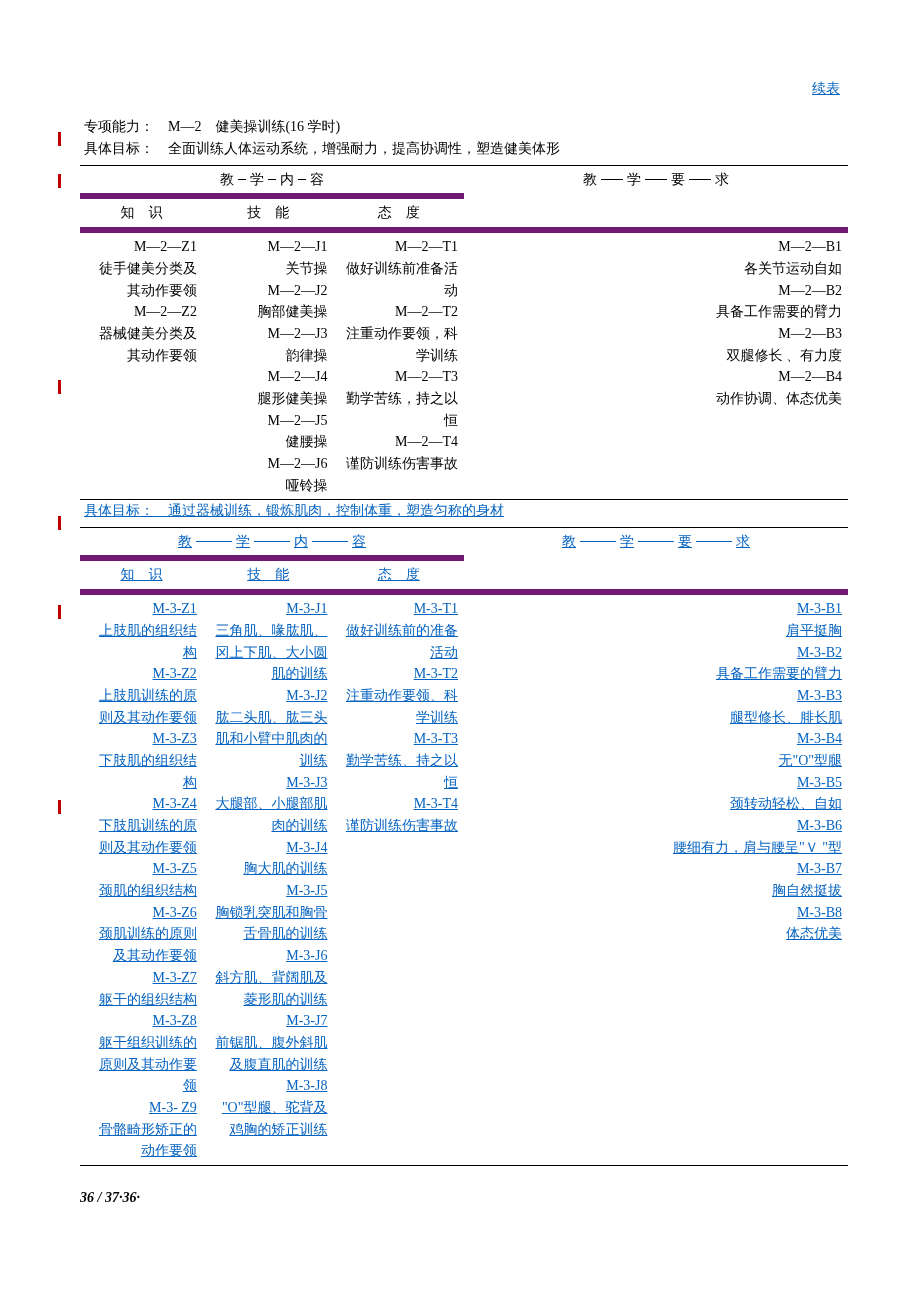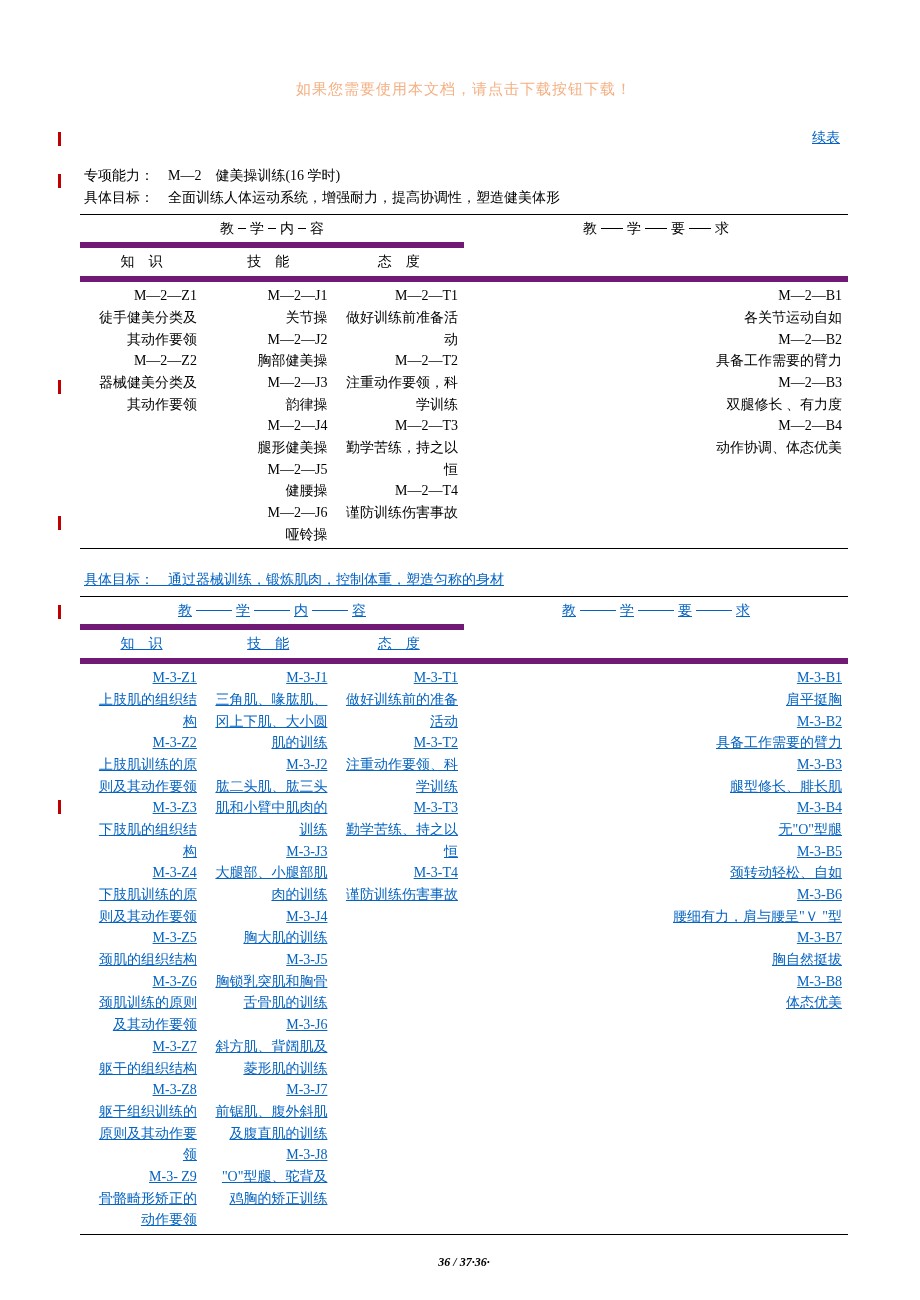--- a/index.html
+++ b/index.html
@@ -41,21 +41,21 @@
   }
   .continued {
     text-align: right;
     color: #0563c1;
     text-decoration: underline;
     padding-right: 8px;
     margin-bottom: 18px;
     font-size: 14px;
   }
   .block {
-    margin-bottom: 20px;
+    margin-bottom: 0;
   }
   .block-head {
     padding: 0 4px 4px 4px;
     line-height: 1.6;
   }
   table.syllabus {
     border-collapse: collapse;
     width: 100%;
     table-layout: fixed;
   }
@@ -77,27 +77,26 @@
     text-align: right;
   }
   .col-z { width: 16%; }
   .col-j { width: 17%; }
   .col-t { width: 17%; }
   .col-b { width: 50%; }
   .cell-content div {
     margin: 0;
   }
   .footer {
-    margin-top: 4px;
+    margin-top: 24px;
     font-style: italic;
     font-family: "Times New Roman", serif;
     font-weight: bold;
-    font-size: 12px;
+    font-size: 14px;
     color: #000;
-    text-align: center;
   }
   .head-row th {
     border-top: 1px solid #000;
     border-bottom: 1px solid #000;
   }
   .head-sub th {
     border-top: 1px solid #000;
     border-bottom: 1px solid #000;
   }
   .hdr {
@@ -147,21 +146,20 @@
 
   <div class="margin-marks">
     <div class="mark" style="top:52px"></div>
     <div class="mark" style="top:94px"></div>
     <div class="mark" style="top:300px"></div>
     <div class="mark" style="top:436px"></div>
     <div class="mark" style="top:525px"></div>
     <div class="mark" style="top:720px"></div>
   </div>
 
-  <div class="header-note">如果您需要使用本文档，请点击下载按钮下载！</div>
 
   <div class="continued">
     <span>续表</span>
   </div>
 
   <div class="block">
     <div class="block-head">
       <span>专项能力：</span>　<span>M—2</span>　<span>健美操训练(16 学时)</span><br>
       <span>具体目标：</span>　<span>全面训练人体运动系统，增强耐力，提高协调性，塑造健美体形</span>
     </div>

